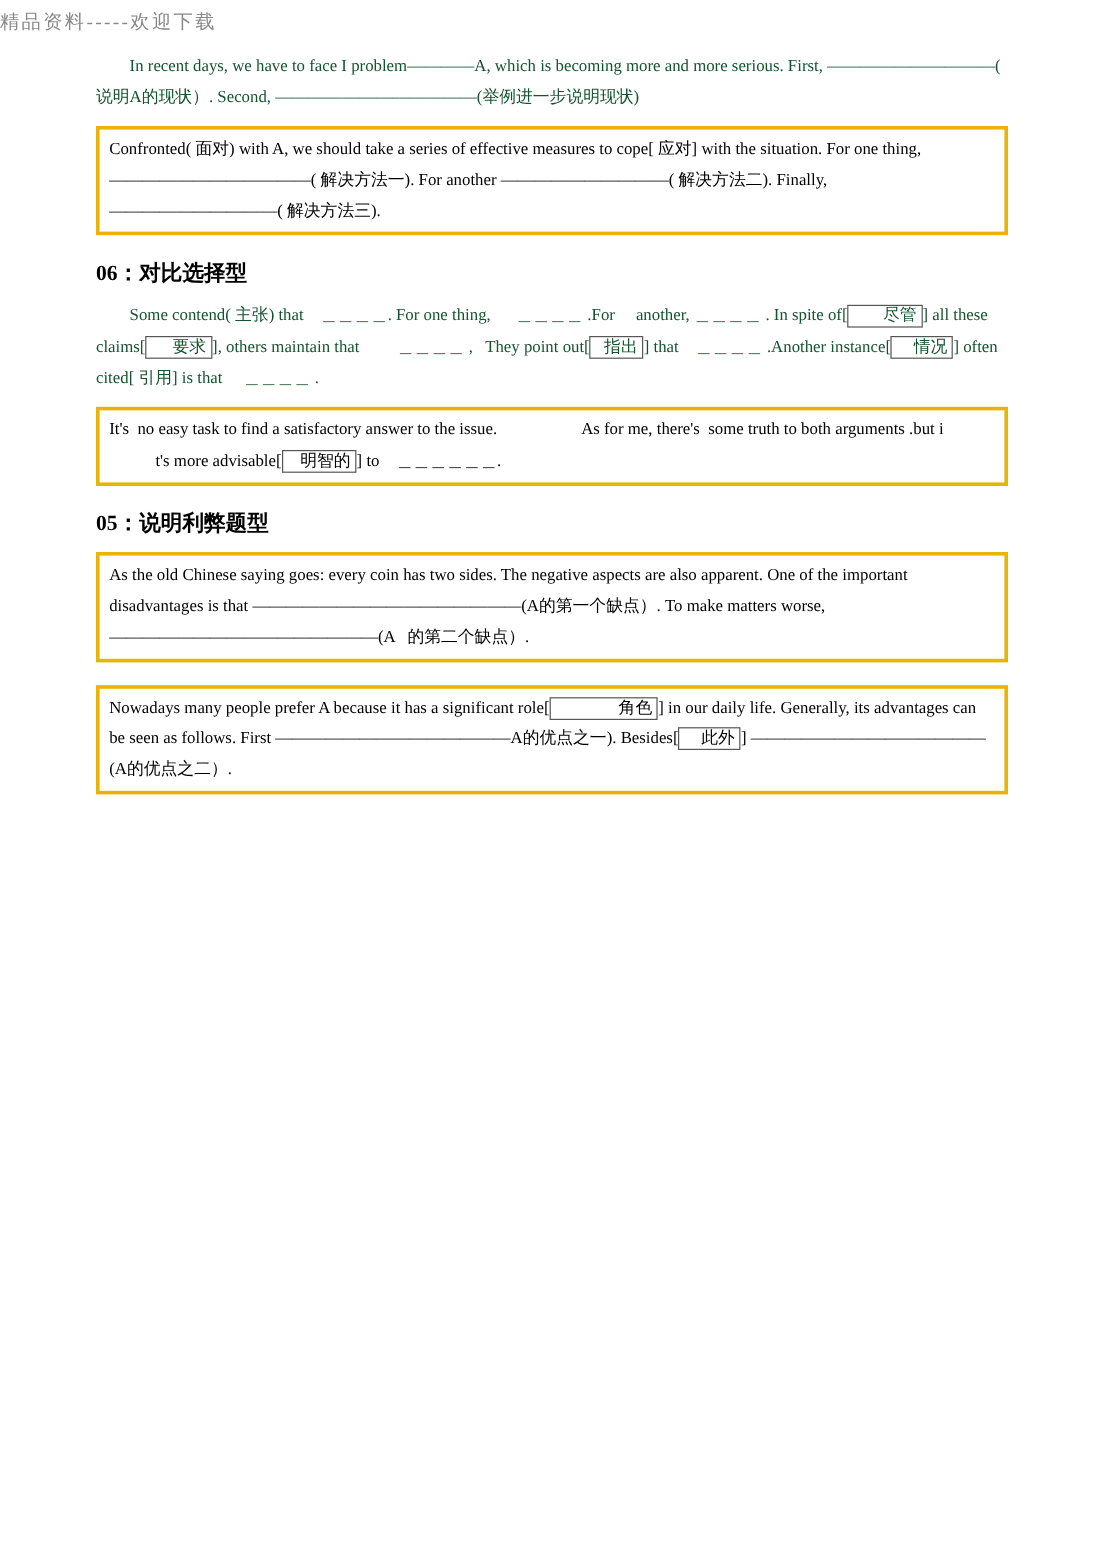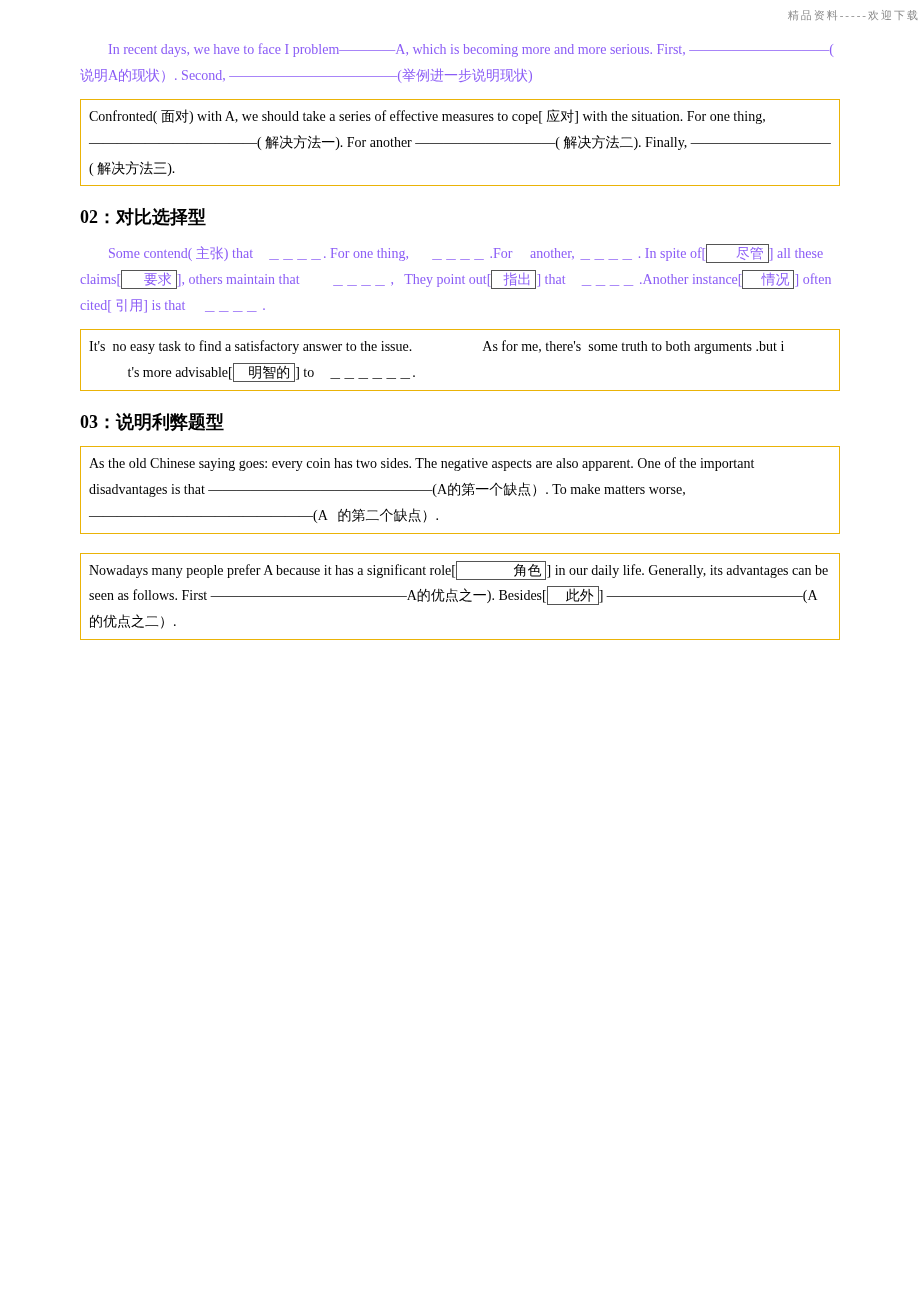--- a/index.html
+++ b/index.html
@@ -10,43 +10,43 @@
     body {
       width: 920px;
       min-height: 1302px;
       background: #fff;
       font-family: "SimSun", "宋体", serif;
       font-size: 14px;
       color: #000;
       padding: 0;
     }
     .watermark {
-      text-align: right;
-      font-size: 11px;
+      text-align: left;
+      font-size: 16px;
       color: #888;
       padding: 8px 0 4px 0;
       letter-spacing: 2px;
     }
     .page-content {
       padding: 10px 80px 40px 80px;
     }
     .section-title {
       font-size: 18px;
       font-weight: bold;
       margin: 18px 0 12px 0;
       color: #000;
     }
     .paragraph {
       margin-bottom: 10px;
       line-height: 1.85;
       text-indent: 2em;
-      color: #8b5cf6;
+      color: #14532d;
     }
     .boxed {
-      border: 1px solid #eab308;
+      border: 3px solid #eab308;
       padding: 4px 8px;
       margin-bottom: 19px;
       line-height: 1.85;
     }
     .inline-box {
       display: inline;
       border: 1px solid #555;
       padding: 1px 4px;
     }
   </style>
@@ -63,34 +63,34 @@
       In recent days, we have to face I problem————A, which is becoming more and more serious. First, ——————————(        说明A的现状）. Second, ————————————(举例进一步说明现状)
     </div>
 
     <div class="boxed">
       Confronted(  面对) with A, we should take a series of effective measures to cope[  应对] with the situation. For one thing, ————————————(          解决方法一). For another ——————————(    解决方法二). Finally, ——————————(   解决方法三).
     </div>
 
   </div>
 
   <div>
-    <div class="section-title">02：对比选择型</div>
+    <div class="section-title">06：对比选择型</div>
 
 
     <div class="paragraph">
       Some contend(  主张) that &nbsp;&nbsp; ＿＿＿＿. For one thing, &nbsp;&nbsp;&nbsp;&nbsp; ＿＿＿＿ .For &nbsp;&nbsp;&nbsp; another, ＿＿＿＿ . In spite of[<span class="inline-box">&nbsp;&nbsp;&nbsp;&nbsp;&nbsp;&nbsp;&nbsp;尽管</span>] all these claims[<span class="inline-box">&nbsp;&nbsp;&nbsp;&nbsp;&nbsp;要求</span>], others maintain that &nbsp;&nbsp;&nbsp;&nbsp;&nbsp;&nbsp;&nbsp; ＿＿＿＿ , &nbsp; They point out[<span class="inline-box">&nbsp;&nbsp;指出</span>] that &nbsp;&nbsp; ＿＿＿＿ .Another instance[<span class="inline-box">&nbsp;&nbsp;&nbsp;&nbsp;情况</span>] often cited[  引用] is that &nbsp;&nbsp;&nbsp; ＿＿＿＿ .
     </div>
 
     <div class="boxed">
       It's &nbsp;no easy task to find a satisfactory answer to the issue. &nbsp;&nbsp;&nbsp;&nbsp;&nbsp;&nbsp;&nbsp;&nbsp;&nbsp;&nbsp;&nbsp;&nbsp;&nbsp;&nbsp;&nbsp;&nbsp;&nbsp;&nbsp;&nbsp;As for me, there's &nbsp;some truth to both arguments .but i &nbsp;&nbsp;&nbsp;&nbsp;&nbsp;&nbsp;&nbsp;&nbsp;&nbsp;&nbsp;&nbsp;t's more advisable[<span class="inline-box">&nbsp;&nbsp;&nbsp;明智的</span>] to &nbsp;&nbsp; ＿＿＿＿＿＿.
     </div>
   </div>
 
   <div>
-    <div class="section-title">03：说明利弊题型</div>
+    <div class="section-title">05：说明利弊题型</div>
 
     <div class="boxed">
       As the old Chinese saying goes: every coin has two sides. The negative aspects are also apparent. One of the important disadvantages is that ————————————————(A的第一个缺点）.  To make matters worse,————————————————(A &nbsp; 的第二个缺点）.
     </div>
 
     <div class="boxed">
       Nowadays many people prefer A because it has a significant role[<span class="inline-box">&nbsp;&nbsp;&nbsp;&nbsp;&nbsp;&nbsp;&nbsp;&nbsp;&nbsp;&nbsp;&nbsp;&nbsp;&nbsp;&nbsp;&nbsp;角色</span>] in our daily life. Generally, its advantages can be seen as follows. First ——————————————A的优点之一). Besides[<span class="inline-box">&nbsp;&nbsp;&nbsp;&nbsp;此外</span>] ——————————————(A的优点之二）.
     </div>
   </div>
 

